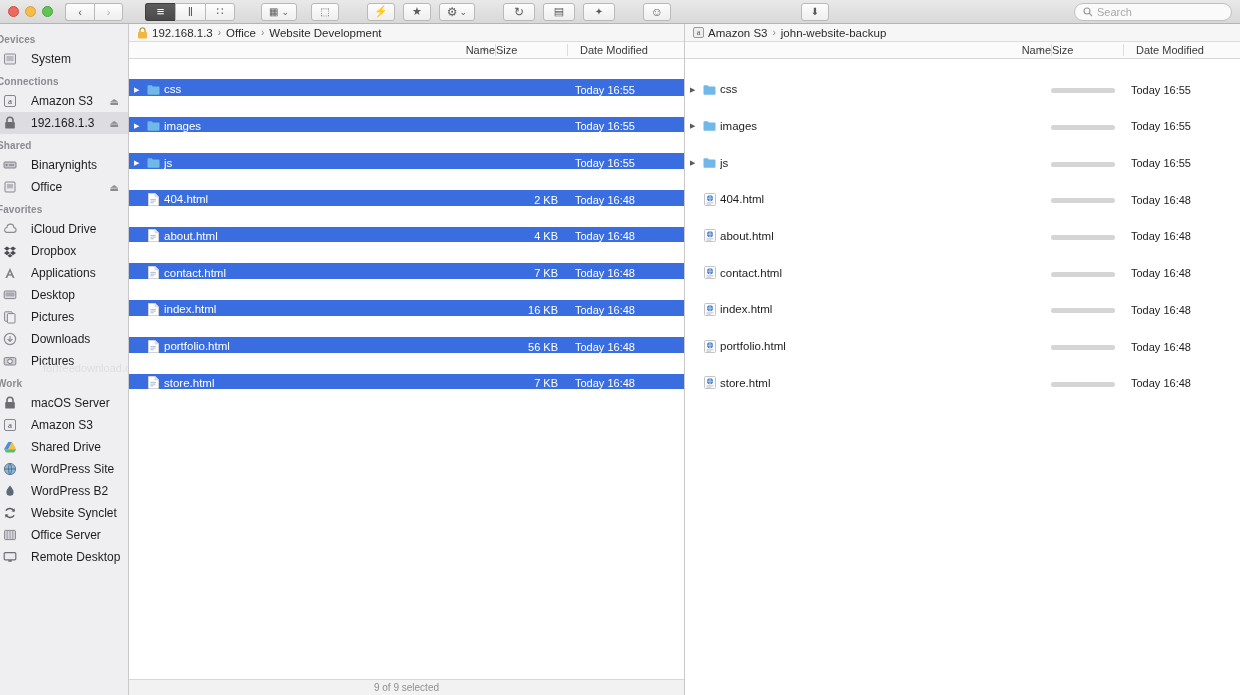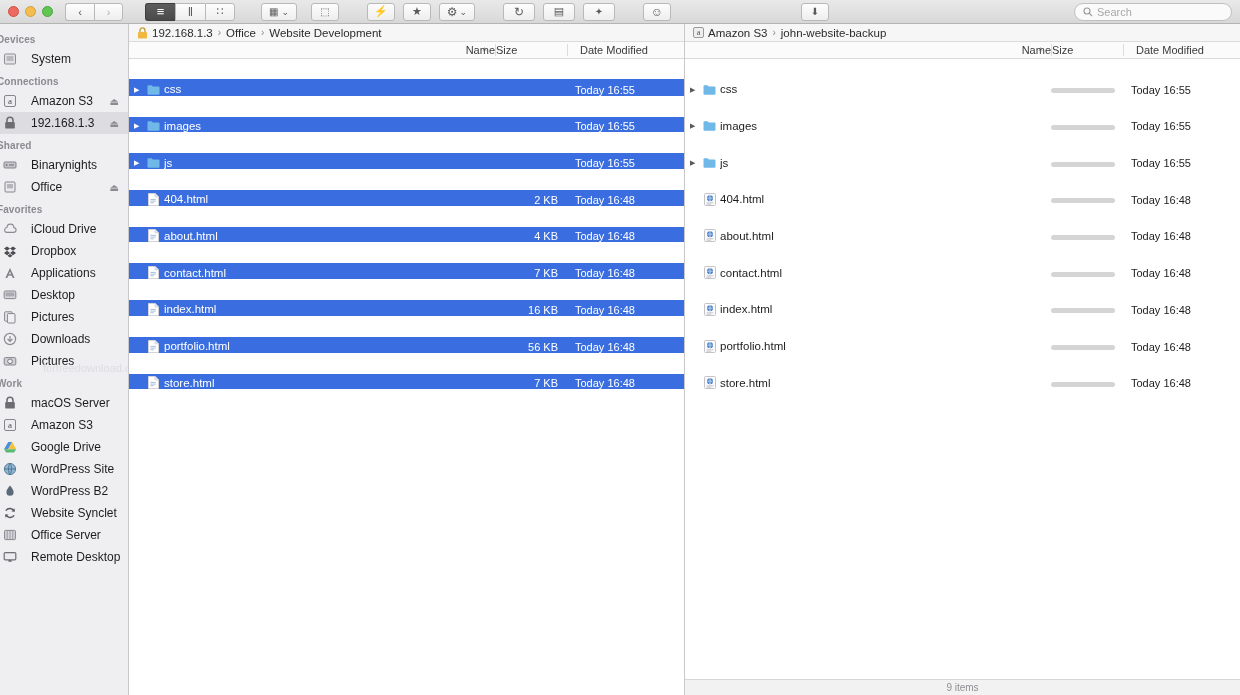--- a/index.html
+++ b/index.html
@@ -360,21 +360,21 @@
           <span class="sb-label">Amazon S3</span>
         </div>
         <div class="sb-item">
           <span class="sb-ico">
             <svg width="14" height="14" viewBox="0 0 14 14">
               <path d="M5.2 2 1 9.3h4.1L9.2 2Z" fill="#4a90d9"></path>
               <path d="M9.2 2 13.2 9.3H5.1L7 6Z" fill="#f5c13c"></path>
               <path d="M1 9.3 3.1 12.6h8L13.2 9.3Z" fill="#5bb974"></path>
             </svg>
           </span>
-          <span class="sb-label">Google Drive</span>
+          <span class="sb-label">Shared Drive</span>
         </div>
         <div class="sb-item">
           <span class="sb-ico">
             <svg width="14" height="14" viewBox="0 0 14 14">
               <circle cx="7" cy="7" r="5.6" fill="#8fb8d8" stroke="#5d7e99"></circle>
               <path d="M1.4 7h11.2M7 1.4c2 2.4 2 8.8 0 11.2M7 1.4c-2 2.4-2 8.8 0 11.2" fill="none" stroke="#4d6b85" stroke-width="0.9"></path>
             </svg>
           </span>
           <span class="sb-label">WordPress Site</span>
         </div>
@@ -565,20 +565,23 @@
                     <path d="M7.1 0.5v3.3h3.4" fill="#e8e8ec" stroke="#d4d4d8"></path>
                     <path d="M2.4 6.4h5.4M2.4 8.1h5.4M2.4 9.8h3.4" stroke="#9fb8d8" stroke-width="0.9"></path>
                   </svg>
                 </span>
                 <span class="rtext">store.html</span>
               </div>
               <div class="r-size"><span>7 KB</span></div>
               <div class="r-date"><span>Today 16:48</span></div>
             </div>
           </div>
+        <div class="statusbar">
+          <span>9 of 9 selected</span>
+        </div>
       </div>
 
       <div class="pane right">
         <div class="crumbbar">
           <svg width="11" height="11" viewBox="0 0 11 11">
             <rect x="0.5" y="0.5" width="10" height="10" rx="1.5" fill="#eeeeee" stroke="#9a9a9a"></rect>
             <text x="5.5" y="8.3" font-size="8" text-anchor="middle" fill="#4a4a4a" font-family="Liberation Serif, serif">a</text>
           </svg>
           <span id="rcrumb" style="display:flex;align-items:center;gap:4px;">
               <span>Amazon S3</span>
@@ -724,20 +727,17 @@
                     <path d="M3 5.2h6M6 2.2c1.2 1.4 1.2 4.6 0 6M6 2.2c-1.2 1.4-1.2 4.6 0 6" fill="none" stroke="#cfe2f7" stroke-width="0.7"></path>
                     <path d="M2.6 9.8h6.8M2.6 11.2h4.6" stroke="#b9b9c0" stroke-width="0.8"></path>
                   </svg>
                 </span>
                 <span class="rtext">store.html</span>
               </div>
               <div class="r-size"><span class="ph-bar"></span></div>
               <div class="r-date"><span>Today 16:48</span></div>
             </div>
         </div>
-        <div class="statusbar">
-          <span>9 items</span>
-        </div>
       </div>
 
     </div>
   </div>
 </div>
 
 </body></html>

